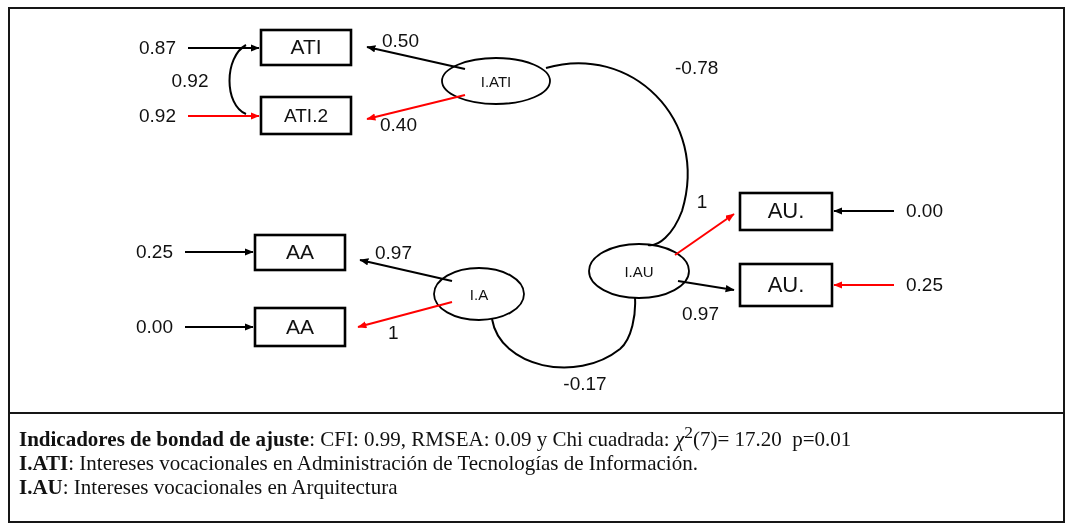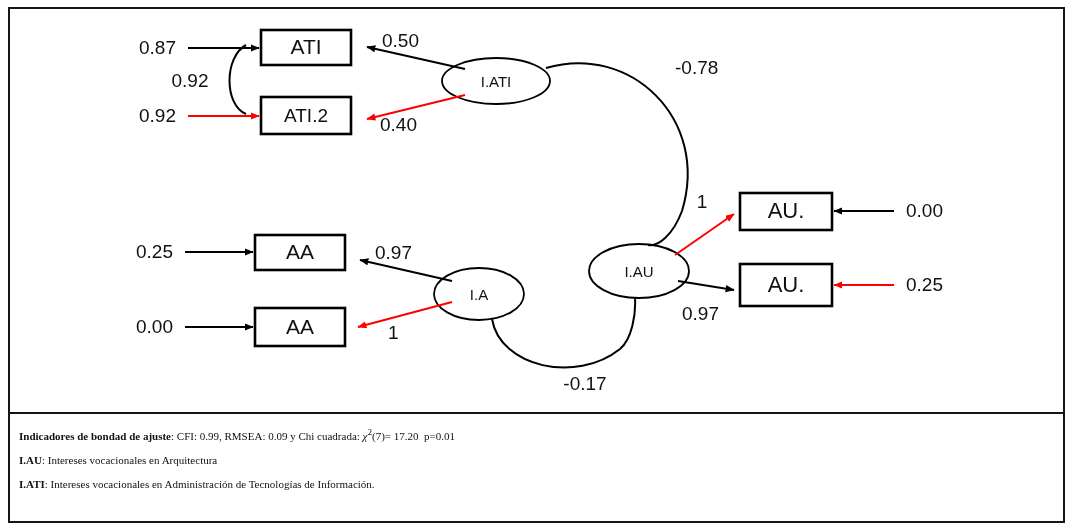--- a/index.html
+++ b/index.html
@@ -63,21 +63,21 @@
   }
   #footer {
     position: absolute;
     left: 0;
     top: 405px;
     width: 898px;
     height: 107px;
     box-sizing: border-box;
     padding: 6px 0 0 9px;
     font-family: "Liberation Serif", serif;
-    font-size: 11px;
+    font-size: 21px;
     color: #111111;
     line-height: 24px;
   }
   .footer-line {
     white-space: nowrap;
   }
   .footer-line b {
     font-weight: bold;
   }
   .chi {
@@ -197,23 +197,23 @@
     </div>
 
     <div id="footer-divider"></div>
 
     <div id="footer">
       <div class="footer-line">
         <b>Indicadores de bondad de ajuste</b><span>: CFI: 0.99, RMSEA: 0.09 y Chi cuadrada: </span><span class="chi">χ</span><sup>2</sup><span>(7)=</span>&nbsp;<span>17.20</span>&nbsp;&nbsp;<span>p=0.01</span>
       </div>
 
       <div class="footer-line">
+        <b>I.ATI</b><span>: Intereses vocacionales en Administración de Tecnologías de Información.</span>
+      </div>
+
+      <div class="footer-line">
         <b>I.AU</b><span>: Intereses vocacionales en Arquitectura</span>
       </div>
 
-      <div class="footer-line">
-        <b>I.ATI</b><span>: Intereses vocacionales en Administración de Tecnologías de Información.</span>
-      </div>
-
     </div>
 
   </div>
 </div>
 
 </body></html>

